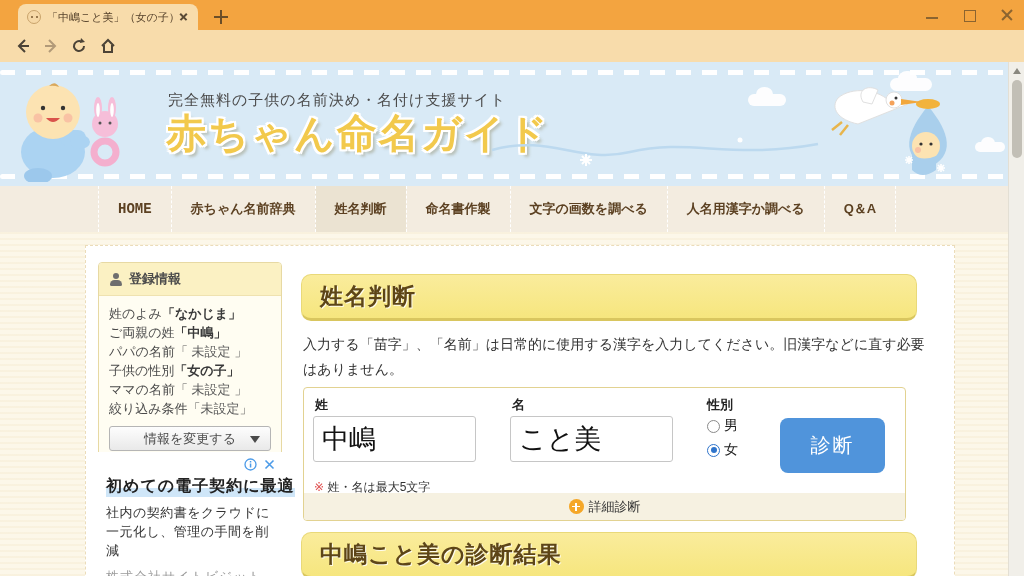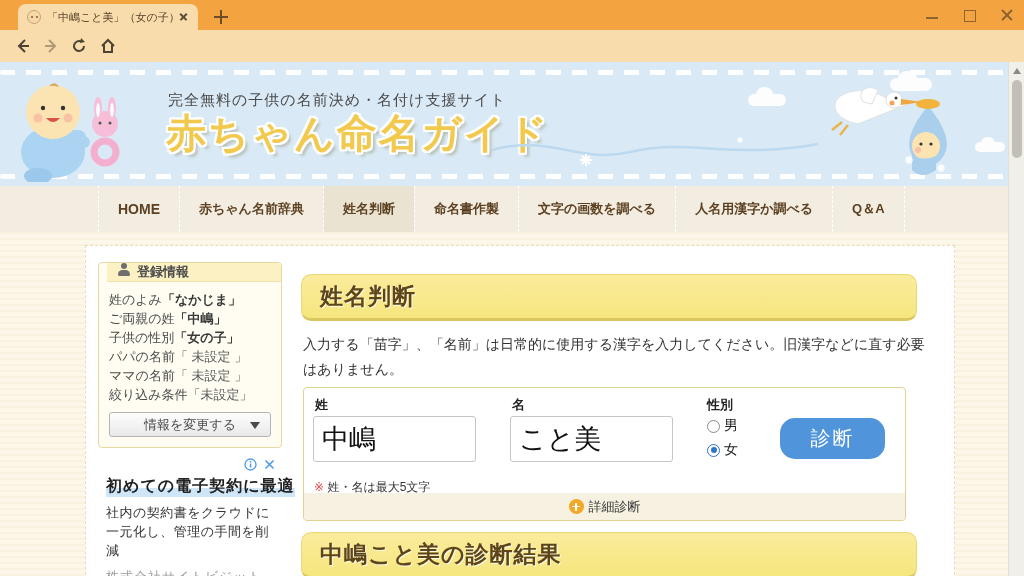--- a/index.html
+++ b/index.html
@@ -80,27 +80,27 @@
   .sitetitle { position:absolute; left:166px; top:44px; font-size:40px; font-weight:bold; color:#F2C94C; letter-spacing:2px;
       text-shadow:-2px -2px 0 #fff, 2px -2px 0 #fff, -2px 2px 0 #fff, 2px 2px 0 #fff, 0 -2px 0 #fff, 0 2px 0 #fff, -2px 0 0 #fff, 2px 0 0 #fff, 4px 4px 3px rgba(120,110,60,.35); }
   .cloud { position:absolute; background:#fff; border-radius:12px; opacity:.95; }
   .cloud::before { content:""; position:absolute; left:20%; top:-55%; width:45%; height:120%; background:#fff; border-radius:50%; }
 
   .mainnav { position:absolute; left:0; top:124px; width:1008px; height:46px; background:#F3ECE0; display:flex; align-items:stretch; padding-left:98px; }
   .nav-item { display:flex; align-items:center; padding:0 19px; font-size:13px; font-weight:bold; color:#5C4122;
       border-left:1px dashed #FFFFFF; cursor:pointer; }
   .nav-item:last-child { border-right:1px dashed #FFFFFF; }
   .nav-item.active { background:#EBE3D2; }
-  .nav-home { font-size:14px; }
+  .nav-home { font-size:14px;font-family:Liberation Mono, monospace; }
 
   .panel { position:absolute; left:85px; top:183px; width:870px; height:420px; background:#fff; border:1px dashed #EBDCB9; }
 
   
   .regbox { position:absolute; left:12px; top:16px; width:184px; background:#FFFDF2; border:1px solid #E7D9A3; border-radius:4px; }
-  .regbox-head { background:#FBF1C3; border-bottom:1px solid #EFE2B0; padding:0 10px; font-size:13px; font-weight:bold; color:#4B4B4B; display:flex; align-items:flex-start; border-radius:3px 3px 0 0;margin-left:8px; }
+  .regbox-head { background:#FBF1C3; border-bottom:1px solid #EFE2B0; padding:7px 10px; font-size:13px; font-weight:bold; color:#4B4B4B; display:flex; align-items:center; border-radius:3px 3px 0 0; }
   .person-icon { position:relative; width:14px; height:13px; margin-right:6px; }
   .person-icon::before { content:""; position:absolute; left:4px; top:0; width:6px; height:6px; border-radius:50%; background:#6E6E6E; }
   .person-icon::after { content:""; position:absolute; left:1px; top:7px; width:12px; height:6px; border-radius:6px 6px 2px 2px; background:#6E6E6E; }
   .regbox-body { padding:8px 10px 10px; }
   .reg-row { font-size:13px; color:#4B4B4B; line-height:19px; white-space:nowrap; }
   .reg-val { font-weight:bold; color:#3A3A3A; }
   .reg-val.plain { font-weight:normal; color:#5A5A5A; }
   .change-btn { margin-top:8px; width:100%; height:25px; background:linear-gradient(#FDFDFD,#E9E9E9); border:1px solid #B5B5B5; border-radius:3px;
       font-size:13px; color:#4A4A4A; display:flex; align-items:center; justify-content:center; position:relative; cursor:pointer; }
   .caret-down { position:absolute; right:10px; top:9px; width:0; height:0; border-left:5px solid transparent; border-right:5px solid transparent; border-top:7px solid #4A4A4A; }
@@ -122,21 +122,21 @@
   .desc { position:absolute; left:2px; top:86px; width:628px; font-size:14px; color:#333; line-height:25px; }
 
   .formbox { position:absolute; left:2px; top:141px; width:603px; height:134px; background:#fff; border:1px solid #E2D291; border-radius:4px; }
   .f-label { position:absolute; font-size:13px; font-weight:bold; color:#222; }
   .f-input { position:absolute; width:163px; height:46px; border:1px solid #C6C6C6; border-radius:3px; font-size:27px;
       font-family:"Liberation Sans","DejaVu Sans",sans-serif; padding:0 8px; color:#111; background:#fff; }
   .radio-row { position:absolute; display:flex; align-items:center; font-size:14px; color:#222; }
   .radio { width:13px; height:13px; border-radius:50%; border:1px solid #8A8A8A; margin-right:4px; background:#fff; position:relative; }
   .radio.checked { border-color:#2F74CB; }
   .radio.checked::before { content:""; position:absolute; left:2.5px; top:2.5px; width:6px; height:6px; border-radius:50%; background:#2F74CB; }
-  .submit-btn { position:absolute; left:476px; top:30px; width:105px; height:41px; background:#5094DB; border:none; border-radius:15px;
+  .submit-btn { position:absolute; left:476px; top:30px; width:105px; height:55px; background:#5094DB; border:none; border-radius:8px;
       color:#fff; font-size:20px; letter-spacing:2px; cursor:pointer; font-family:inherit; }
   .form-note { position:absolute; left:10px; top:91px; font-size:12px; color:#333; }
   .note-mark { color:#E05050; }
   .form-foot { position:absolute; left:0; bottom:0; width:601px; height:27px; background:#F6F1E1; border-radius:0 0 3px 3px;
       display:flex; align-items:center; justify-content:center; cursor:pointer; }
   .plus-badge { width:15px; height:15px; border-radius:50%; background:#F5A728; position:relative; margin-right:5px; }
   .plus-badge::before { content:""; position:absolute; left:3.5px; top:6.6px; width:8px; height:1.8px; background:#fff; }
   .plus-badge::after { content:""; position:absolute; left:6.6px; top:3.5px; width:1.8px; height:8px; background:#fff; }
   .detail-label { font-size:13px; color:#333; }
 
@@ -290,22 +290,22 @@
     <div class="panel">
 
       <div class="regbox">
         <div class="regbox-head">
           <span class="person-icon"></span>
           <span>登録情報</span>
         </div>
         <div class="regbox-body">
           <div class="reg-row"><span>姓のよみ</span><span class="reg-val">「なかじま」</span></div>
           <div class="reg-row"><span>ご両親の姓</span><span class="reg-val">「中嶋」</span></div>
+          <div class="reg-row"><span>パパの名前</span><span class="reg-val plain">「 未設定 」</span></div>
           <div class="reg-row"><span>子供の性別</span><span class="reg-val">「女の子」</span></div>
-          <div class="reg-row"><span>パパの名前</span><span class="reg-val plain">「 未設定 」</span></div>
           <div class="reg-row"><span>ママの名前</span><span class="reg-val plain">「 未設定 」</span></div>
           <div class="reg-row"><span>絞り込み条件</span><span class="reg-val plain">「未設定」</span></div>
           <div class="change-btn">
             <span>情報を変更する</span>
             <span class="caret-down"></span>
           </div>
         </div>
       </div>
 
       <div class="adbox">

